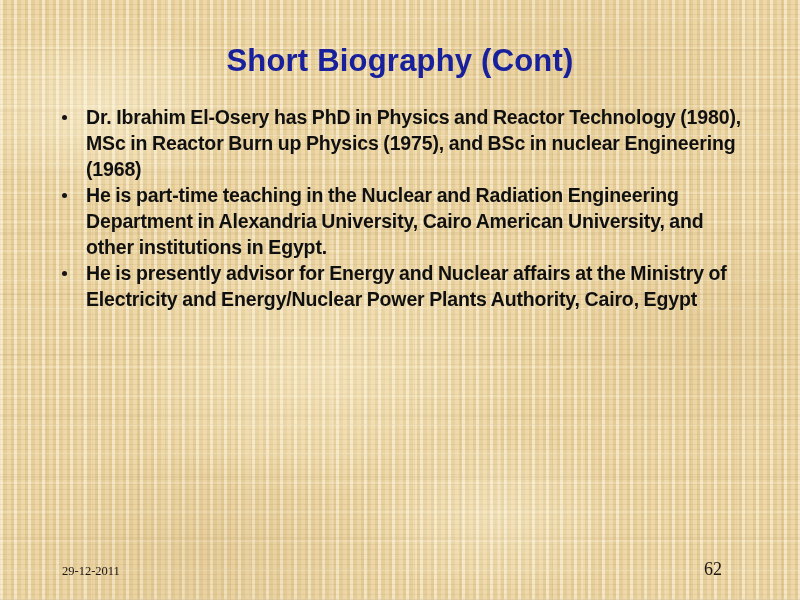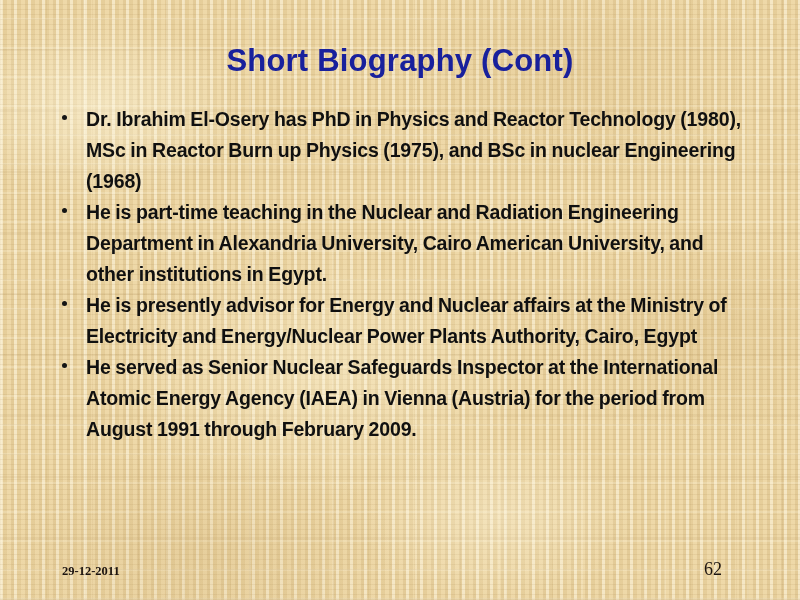--- a/index.html
+++ b/index.html
@@ -110,41 +110,41 @@
     top: 11px;
     width: 5px;
     height: 5px;
     border-radius: 50%;
     background: #141414;
   }
   .bullet-text {
     display: block;
     font-size: 19.5px;
     font-weight: bold;
-    line-height: 31px;
+    line-height: 26px;
     color: #101010;
     letter-spacing: -0.15px;
     word-spacing: -0.6px;
     text-align: left;
   }
 
   
   .footer {
     position: absolute;
     left: 62px;
     top: 559px;
     width: 690px;
     display: flex;
     align-items: baseline;
     font-family: "Liberation Serif", serif;
     font-size: 12.5px;
     color: #1c1410;
     white-space: nowrap;
   }
-  .footer-date { margin-right: 9px; font-weight: bold; }
+  .footer-date { margin-right: 9px; }
   .footer-note { letter-spacing: -0.1px; word-spacing: -1.1px; }
   .footer-page {
     margin-left: auto;
     padding-right: 30px;
     font-size: 18px;
   }
 </style>
 </head>
 <body>
 
@@ -166,24 +166,20 @@
     <div class="bullet-row">
       <span class="bullet-dot"></span>
       <span class="bullet-text">He is part-time teaching in the Nuclear and Radiation Engineering Department in Alexandria University, Cairo American University, and other institutions in Egypt.</span>
     </div>
 
     <div class="bullet-row">
       <span class="bullet-dot"></span>
       <span class="bullet-text">He is presently advisor for Energy and Nuclear affairs at the Ministry of Electricity and Energy/Nuclear Power Plants Authority, Cairo, Egypt</span>
     </div>
 
-    <div class="bullet-row">
-      <span class="bullet-dot"></span>
-      <span class="bullet-text">He served as Senior Nuclear Safeguards Inspector at the International Atomic Energy Agency (IAEA) in Vienna (Austria) for the period from August 1991 through February 2009.</span>
-    </div>
 
 
   </div>
 
   <div class="footer">
     <span class="footer-date">29-12-2011</span>
     <span class="footer-page">62</span>
   </div>
 
 </div>

